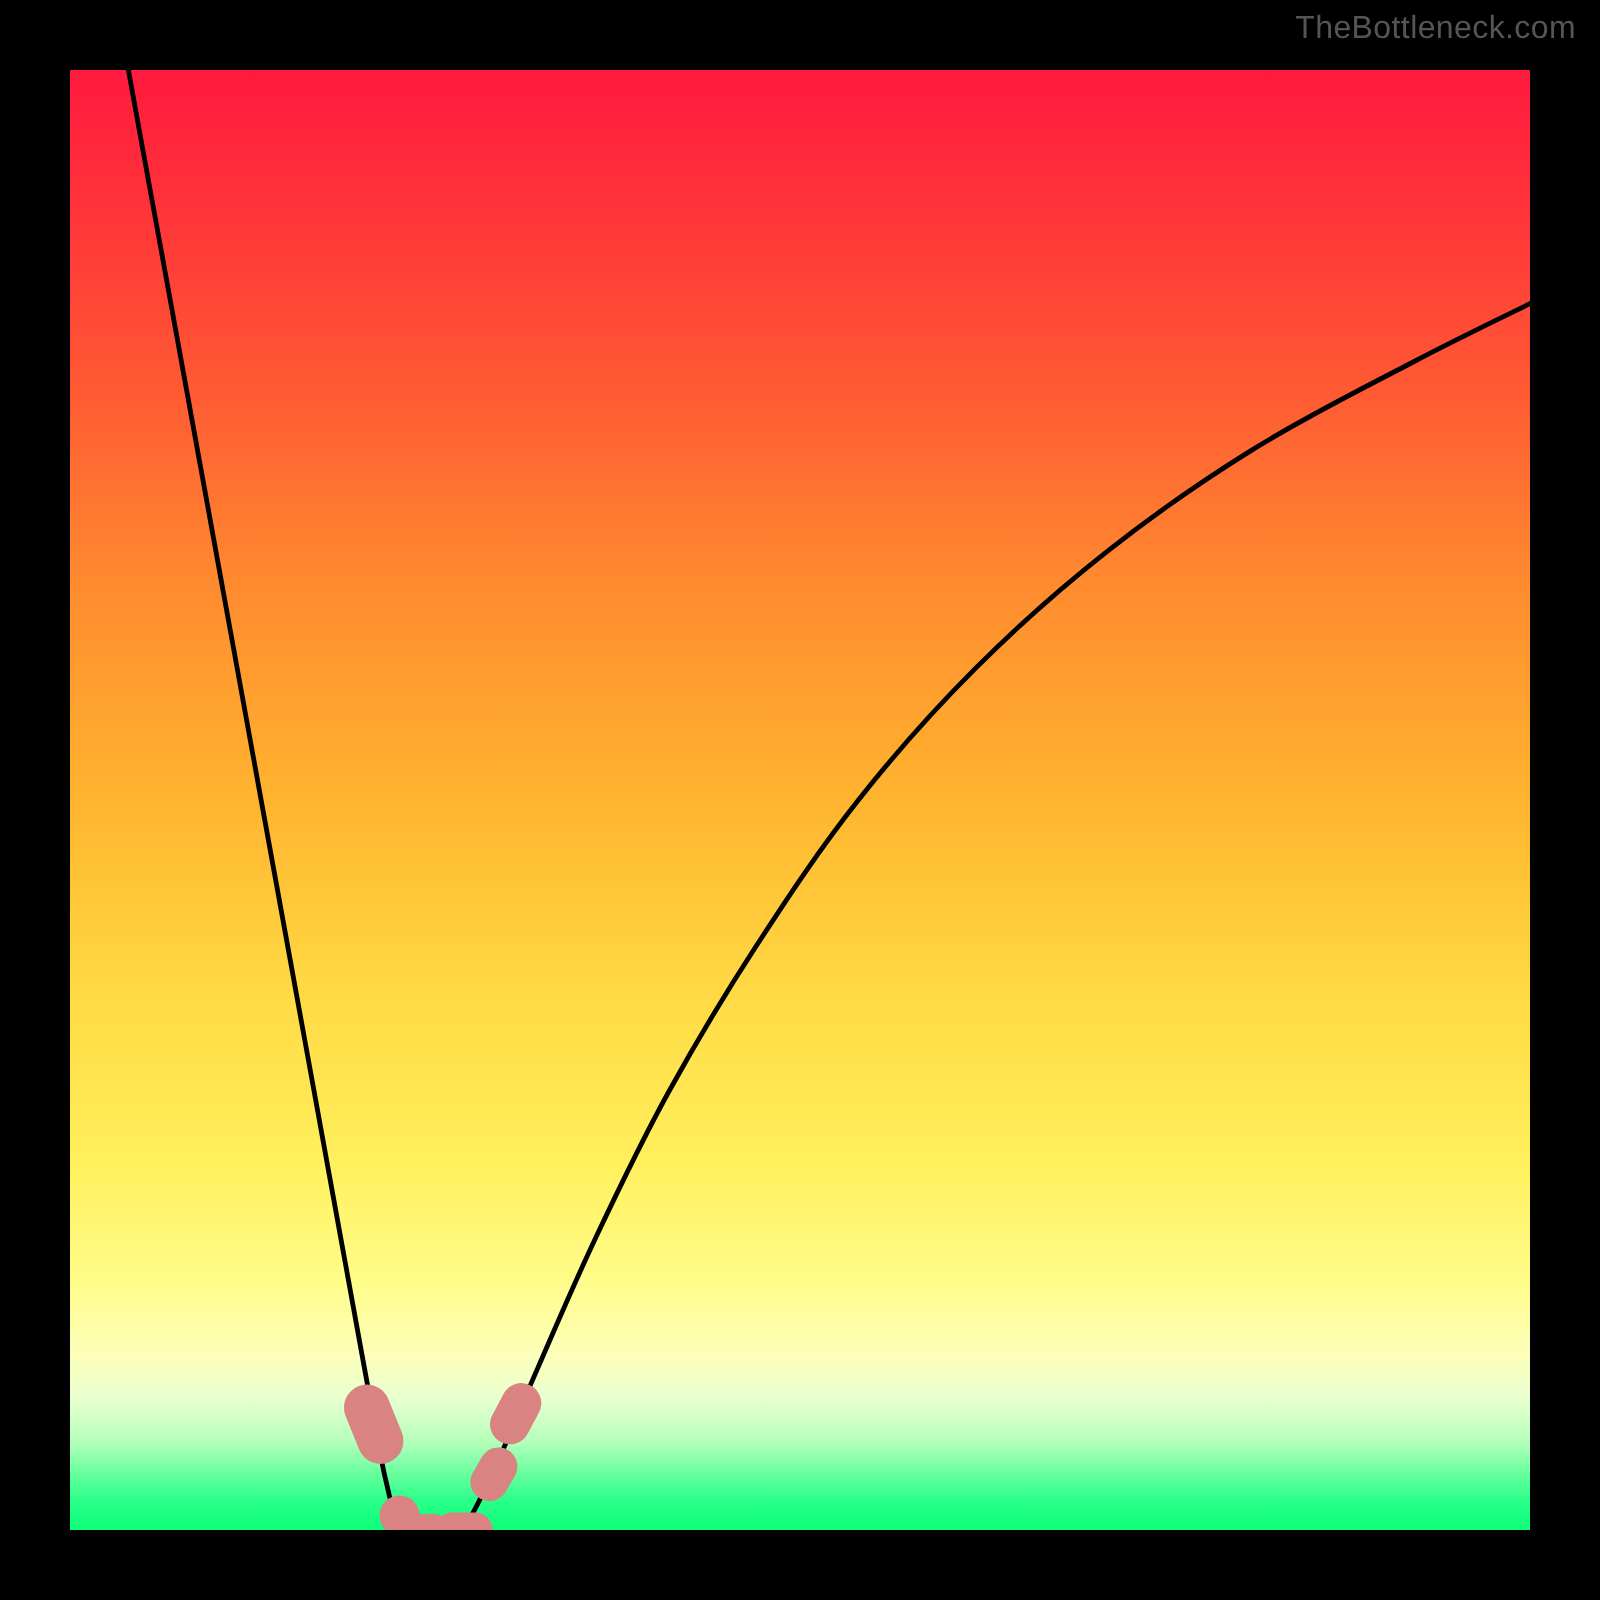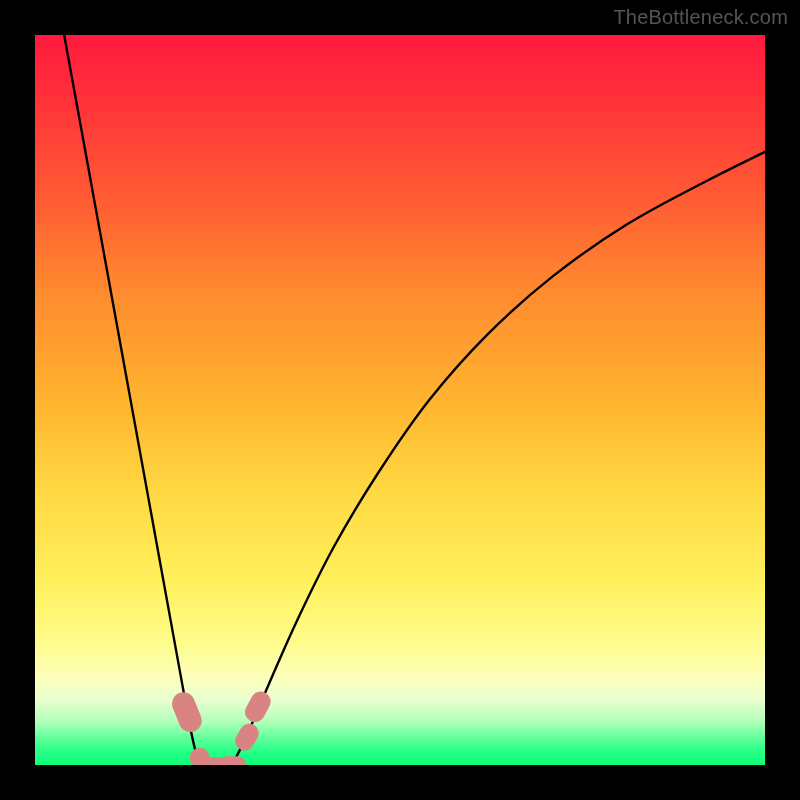--- a/index.html
+++ b/index.html
@@ -14,21 +14,21 @@
     position: relative;
     width: 800px;
     height: 800px;
     background: #000;
   }
   .watermark {
     position: absolute;
     top: 6px;
     right: 12px;
     color: #555;
-    font-size: 20px;
+    font-size: 16px;
     font-weight: 400;
     letter-spacing: 0.2px;
     z-index: 10;
   }
   .plot {
     position: absolute;
     left: 35px;
     top: 35px;
     width: 730px;
     height: 730px;

